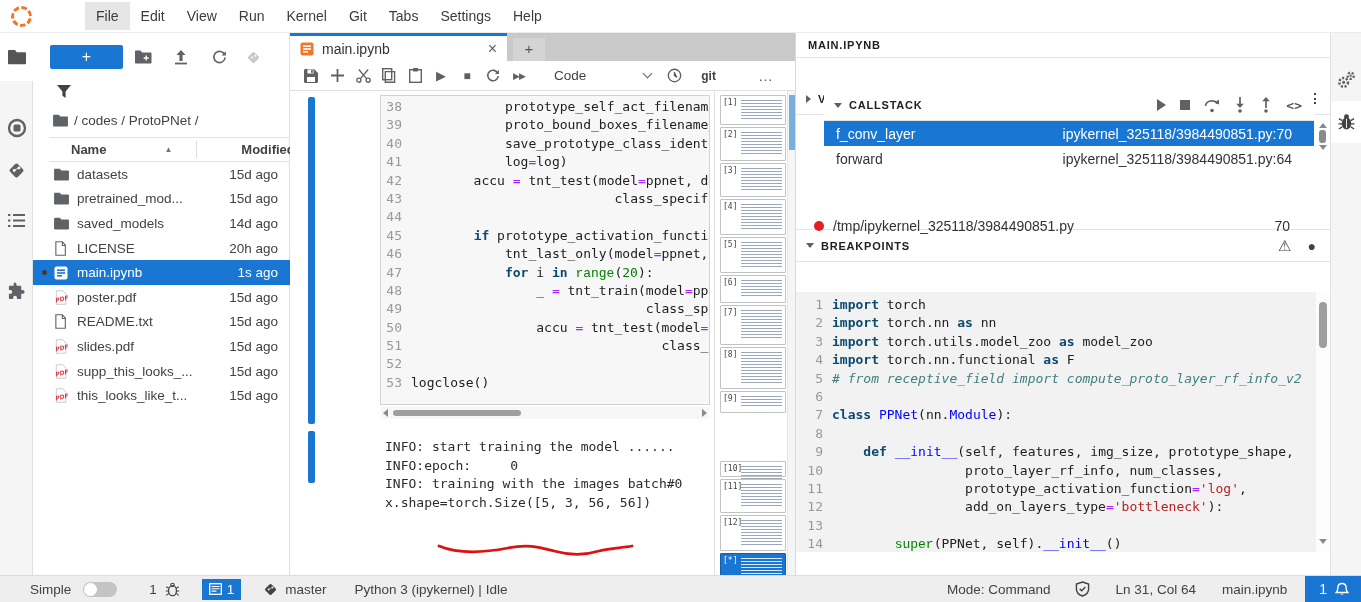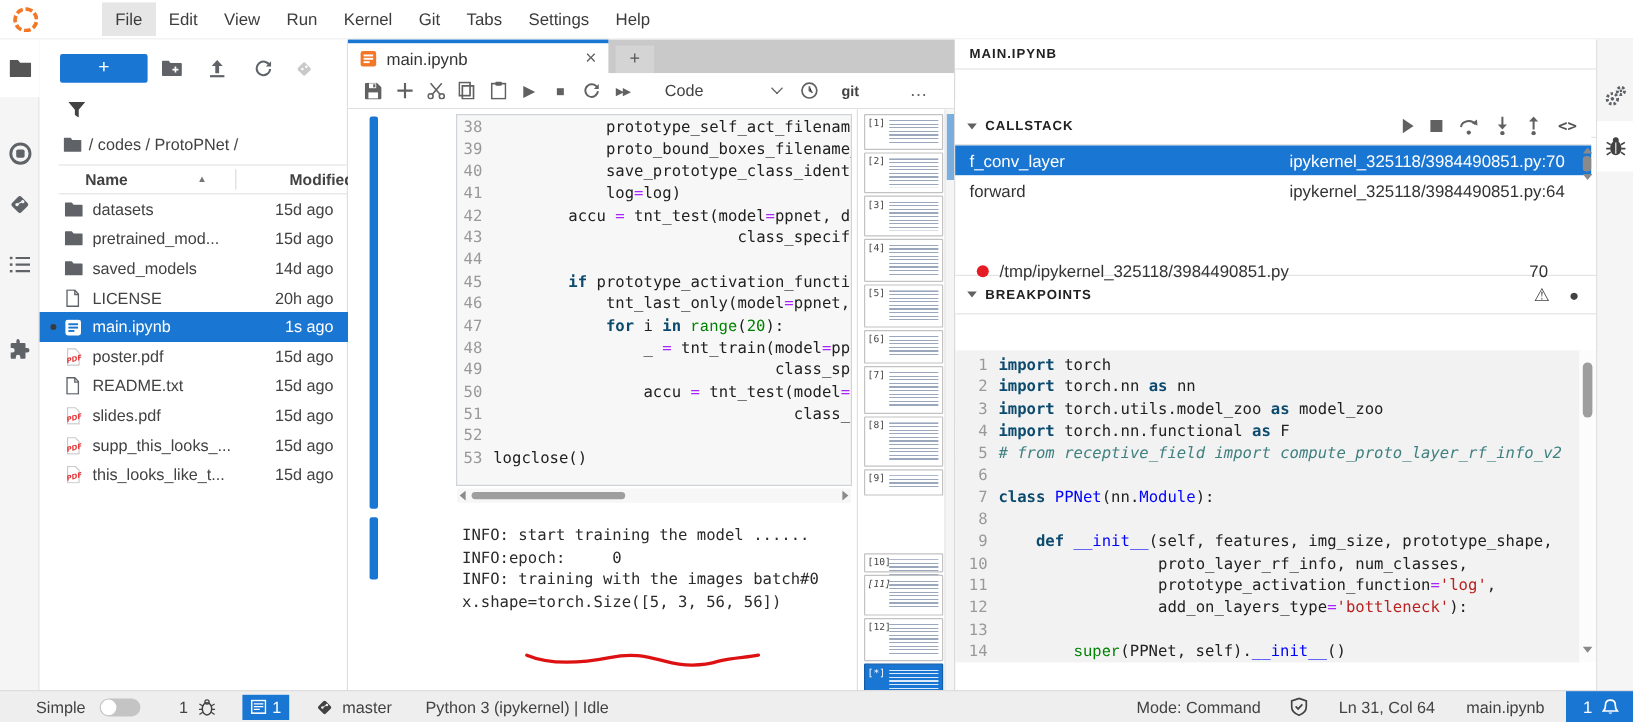--- a/index.html
+++ b/index.html
@@ -523,21 +523,21 @@
           <div class="mm-lines" style="height:32px"></div>
         </div>
         <div class="mm-cell" style="height: 22px;">
           <span class="mm-label">[9]</span>
           <div class="mm-lines" style="height:12px"></div>
         </div>
         <div class="mm-cell" style="height: 16px; margin-top: 48px;">
           <span class="mm-label">[10]</span>
           <div class="mm-lines" style="height:18px"></div>
         </div>
-        <div class="mm-cell" style="height: 34px; font-style: italic;">
+        <div class="mm-cell" style="height: 34px;">
           <span class="mm-label">[11]</span>
           <div class="mm-lines" style="height:24px"></div>
         </div>
         <div class="mm-cell" style="height: 36px;">
           <span class="mm-label">[12]</span>
           <div class="mm-lines" style="height:26px"></div>
         </div>
         <div class="mm-cell active" style="height: 38px;">
           <span class="mm-label">[*]</span>
           <div class="mm-lines" style="height:28px"></div>
@@ -558,21 +558,21 @@
     <div class="tri right"></div>
     <span class="sec-title">VARIABLES</span>
     <div id="var-right">
       <span id="var-scope">Locals</span>
       <div class="chev-down" style="margin-top:-2px;"></div>
       <div class="icon-tree"></div>
       <div class="icon-burger"></div>
     </div>
   </div>
 
-  <div style="position:absolute; top:57px; left:0; right:4px;">
+  <div style="position:absolute; top:57px; left:0; right:16px;padding-left:28px;">
     <div id="callstack-row" class="sec-row">
       <div class="tri down"></div>
       <span class="sec-title">CALLSTACK</span>
       <div id="cs-controls">
         <div class="dbg-play"></div>
         <div class="dbg-stop"></div>
         <svg width="16" height="15" viewBox="0 0 16 15">
             <path fill="none" stroke="#616161" stroke-width="1.6" d="M1.5 8a6.5 5.5 0 0 1 12-2.5"></path>
             <path fill="#616161" d="M14.8 1.5l.4 5-4.6-1.8z"></path>
             <circle cx="8" cy="12.5" r="1.8" fill="#616161"></circle>

